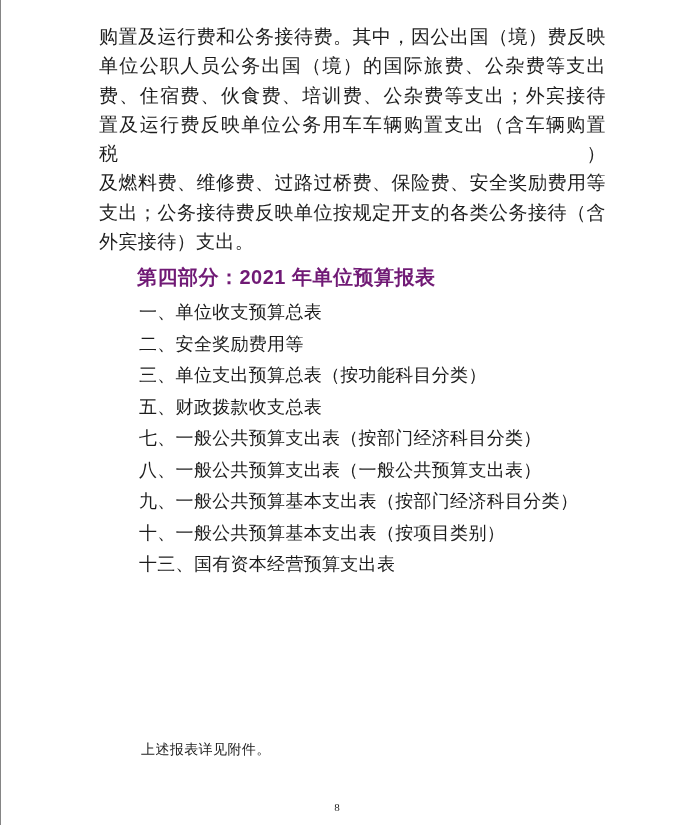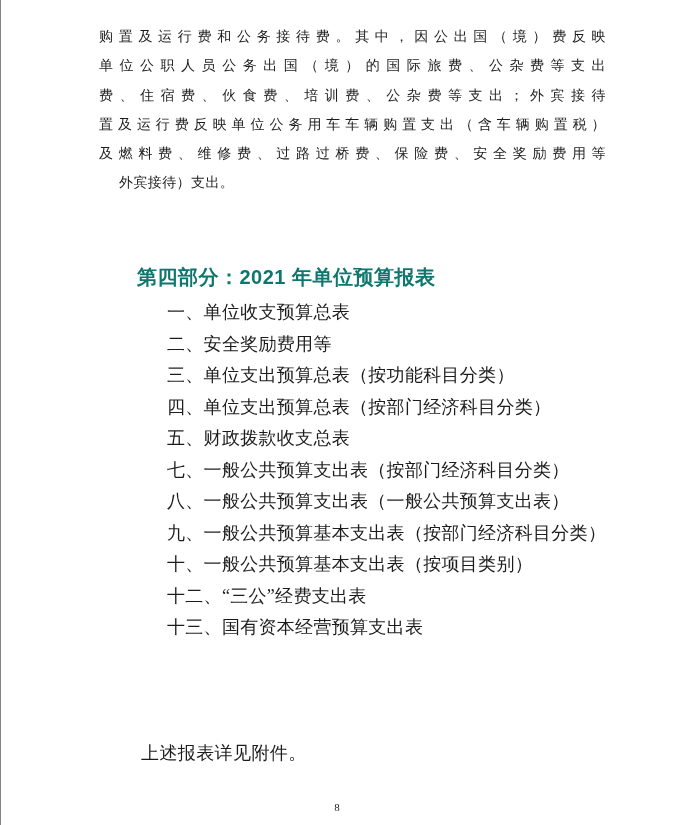--- a/index.html
+++ b/index.html
@@ -15,57 +15,56 @@
   .page-left-edge {
     position: absolute;
     left: 0; top: 0;
     width: 1px; height: 825px;
     background: #858585;
   }
   .paragraph {
     position: absolute;
     left: 99px; top: 22px;
     width: 507px;
-    font-size: 14px;
+    font-size: 19px;
     line-height: 29.3px;
   }
   .para-line {
     text-align: justify;
     text-align-last: justify;
     letter-spacing: 0.4px;
     white-space: nowrap;
     white-space: normal;
   }
   .para-line.last {
     text-align: left;
     text-align-last: left;
-    margin-left: 20px;
   }
   .section-heading {
     position: absolute;
     left: 137px; top: 264px;
     font-family: "Liberation Sans", "DejaVu Sans", sans-serif;
     font-weight: bold;
     font-size: 20px;
-    color: #0f766e;
+    color: #701a75;
     letter-spacing: 0.5px;
     white-space: nowrap;
   }
   .report-list {
     position: absolute;
     left: 139px; top: 297px;
     font-size: 18px;
     line-height: 31.5px;
     letter-spacing: 0.3px;
   }
-  .report-list .list-item { white-space: nowrap; margin-left: 28px; }
+  .report-list .list-item { white-space: nowrap; }
   .closing-note {
     position: absolute;
     left: 141px; top: 741px;
-    font-size: 18px;
+    font-size: 14px;
     letter-spacing: 0.4px;
     white-space: nowrap;
   }
   .page-number {
     position: absolute;
     left: 0; right: 0; top: 801px;
     text-align: center;
     font-size: 11px;
     color: #222222;
     font-family: "Liberation Serif", "DejaVu Serif", serif;
@@ -75,34 +74,33 @@
 <body>
 
 <div class="page-left-edge"></div>
 
 <div class="paragraph">
   <div class="para-line">购置及运行费和公务接待费。其中，因公出国（境）费反映</div>
   <div class="para-line">单位公职人员公务出国（境）的国际旅费、公杂费等支出</div>
   <div class="para-line">费、住宿费、伙食费、培训费、公杂费等支出；外宾接待</div>
   <div class="para-line">置及运行费反映单位公务用车车辆购置支出（含车辆购置税）</div>
   <div class="para-line">及燃料费、维修费、过路过桥费、保险费、安全奖励费用等</div>
+  <div class="para-line">支出；公务接待费反映单位按规定开支的各类公务接待（含</div>
   <div class="para-line last">外宾接待）支出。</div>
 </div>
 
 <div class="section-heading">第四部分：2021 年单位预算报表</div>
 
 <div class="report-list">
   <div class="list-item">一、单位收支预算总表</div>
   <div class="list-item">二、安全奖励费用等</div>
   <div class="list-item">三、单位支出预算总表（按功能科目分类）</div>
-  <div class="list-item">四、单位支出预算总表（按部门经济科目分类）</div>
   <div class="list-item">五、财政拨款收支总表</div>
   <div class="list-item">七、一般公共预算支出表（按部门经济科目分类）</div>
   <div class="list-item">八、一般公共预算支出表（一般公共预算支出表）</div>
   <div class="list-item">九、一般公共预算基本支出表（按部门经济科目分类）</div>
   <div class="list-item">十、一般公共预算基本支出表（按项目类别）</div>
-  <div class="list-item">十二、“三公”经费支出表</div>
   <div class="list-item">十三、国有资本经营预算支出表</div>
 </div>
 
 <div class="closing-note">上述报表详见附件。</div>
 
 <div class="page-number">8</div>
 
 </body></html>

